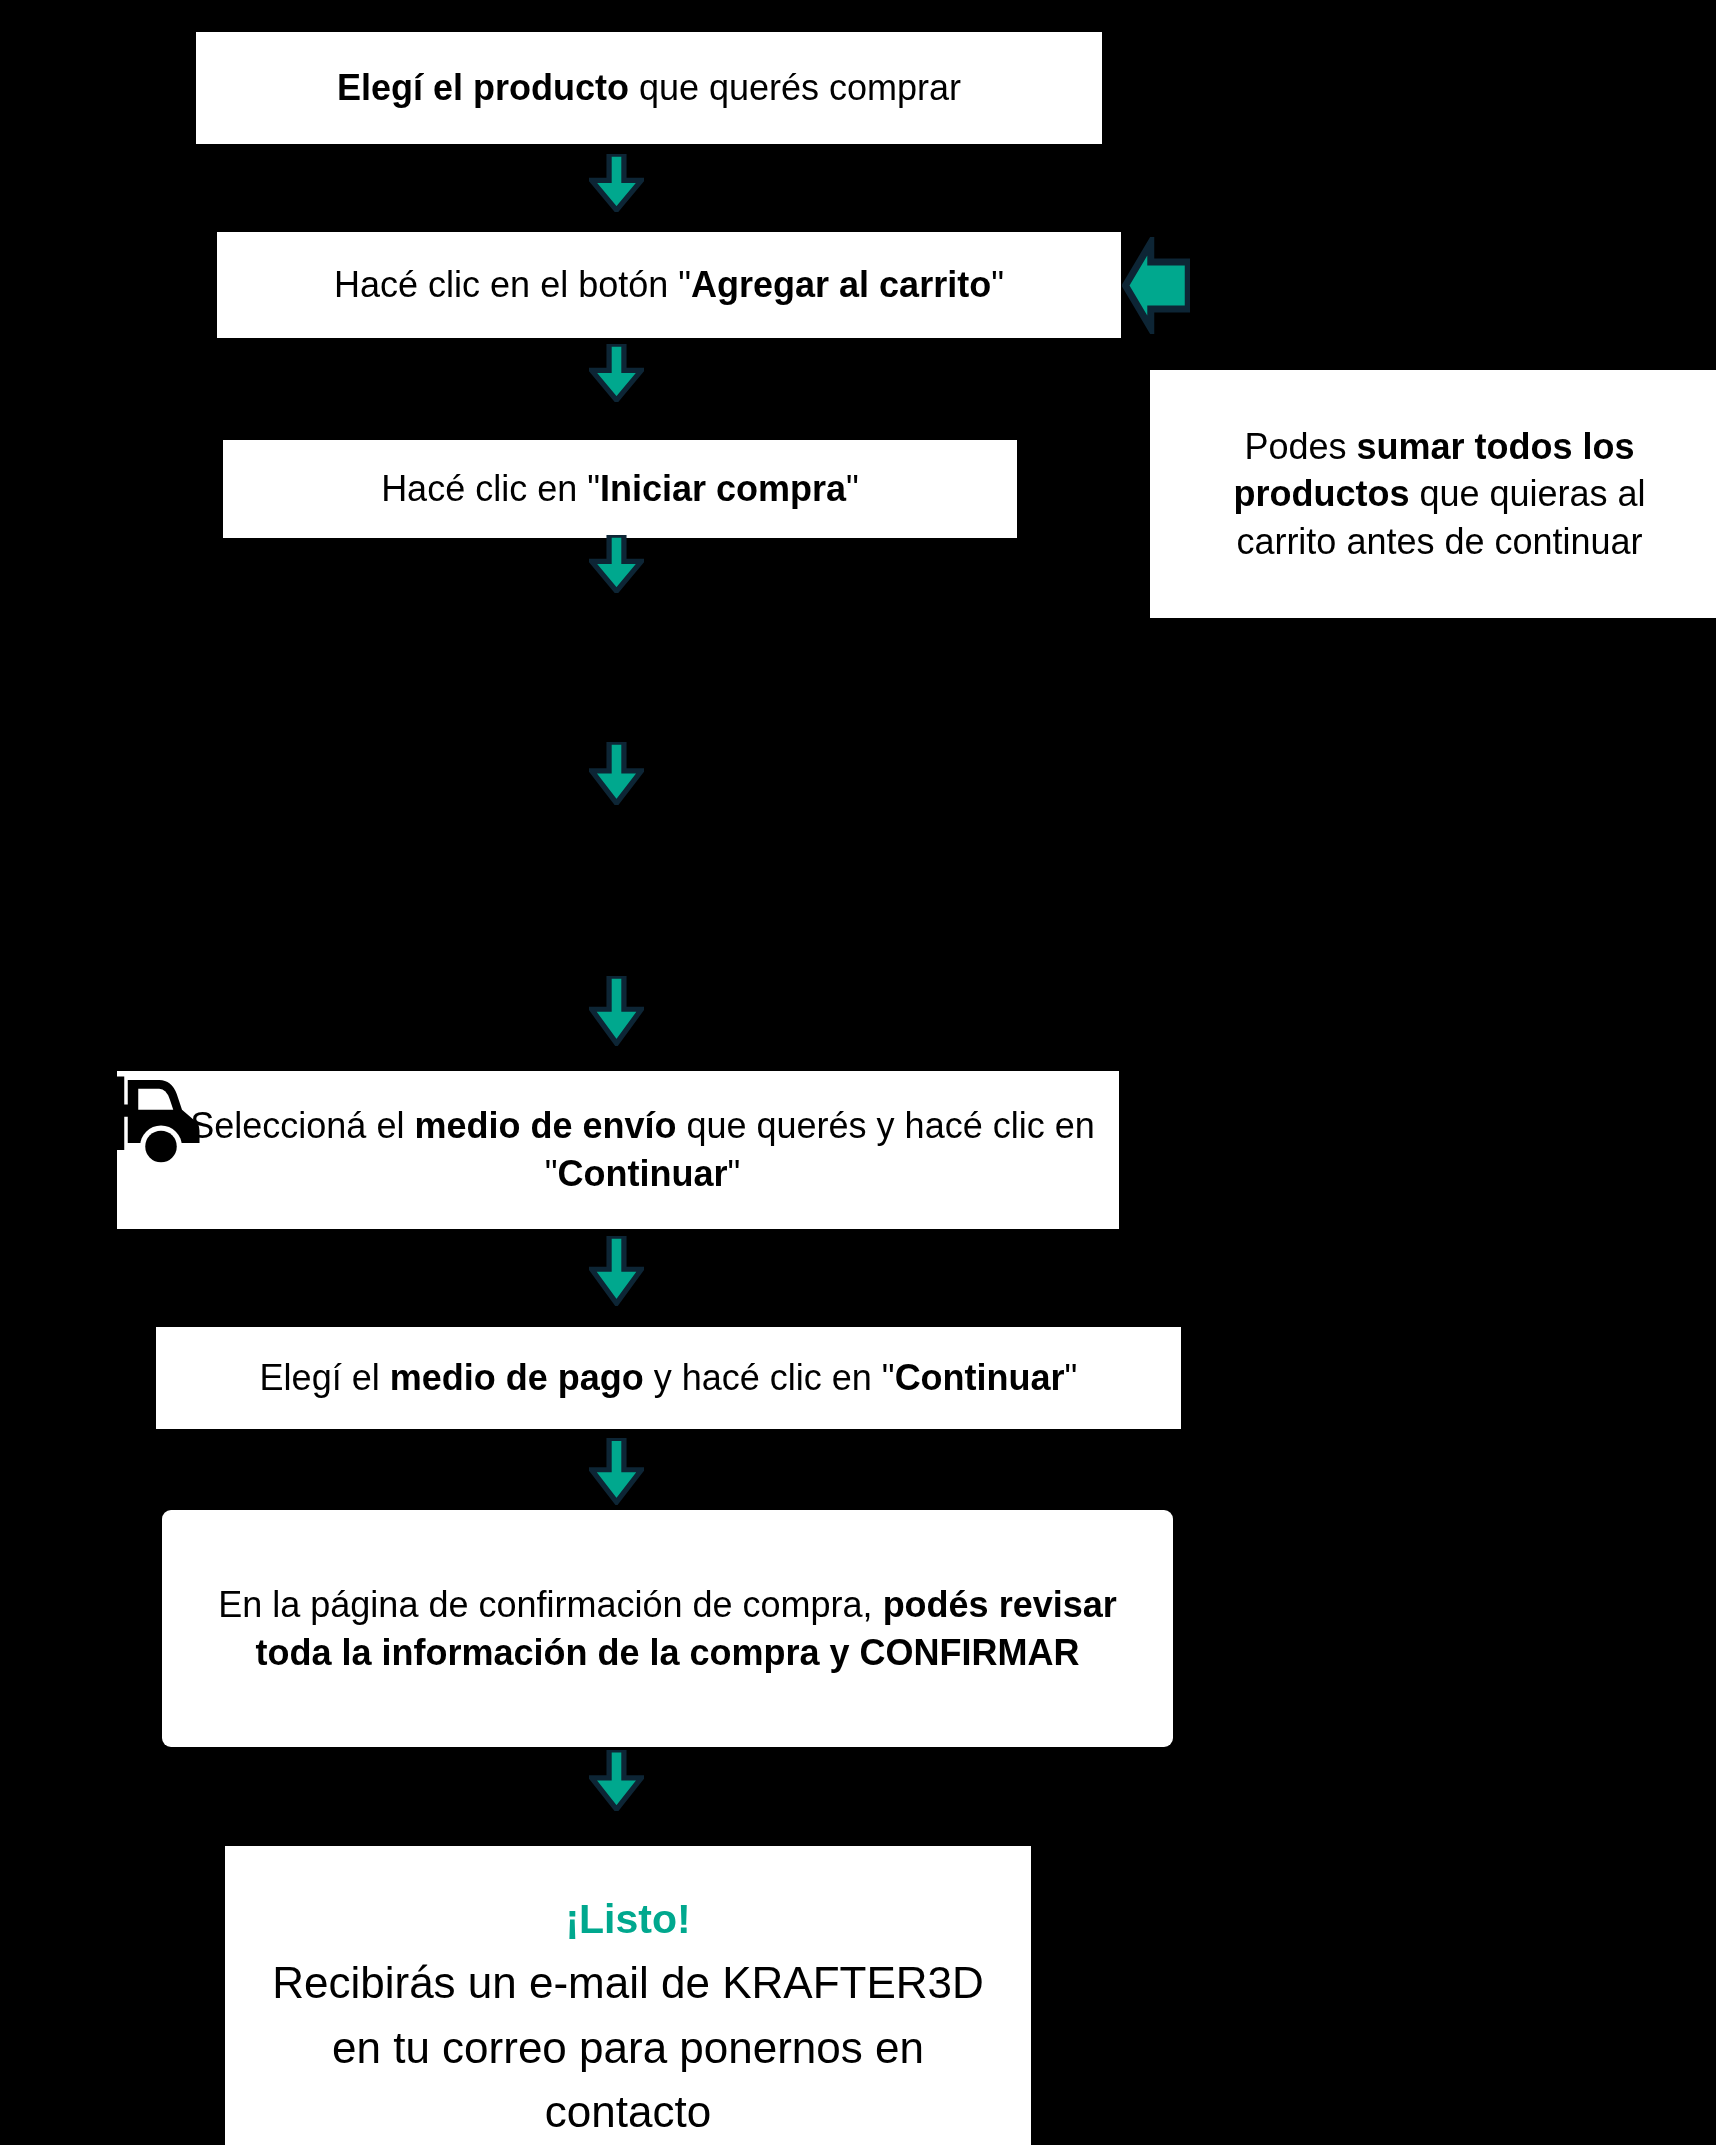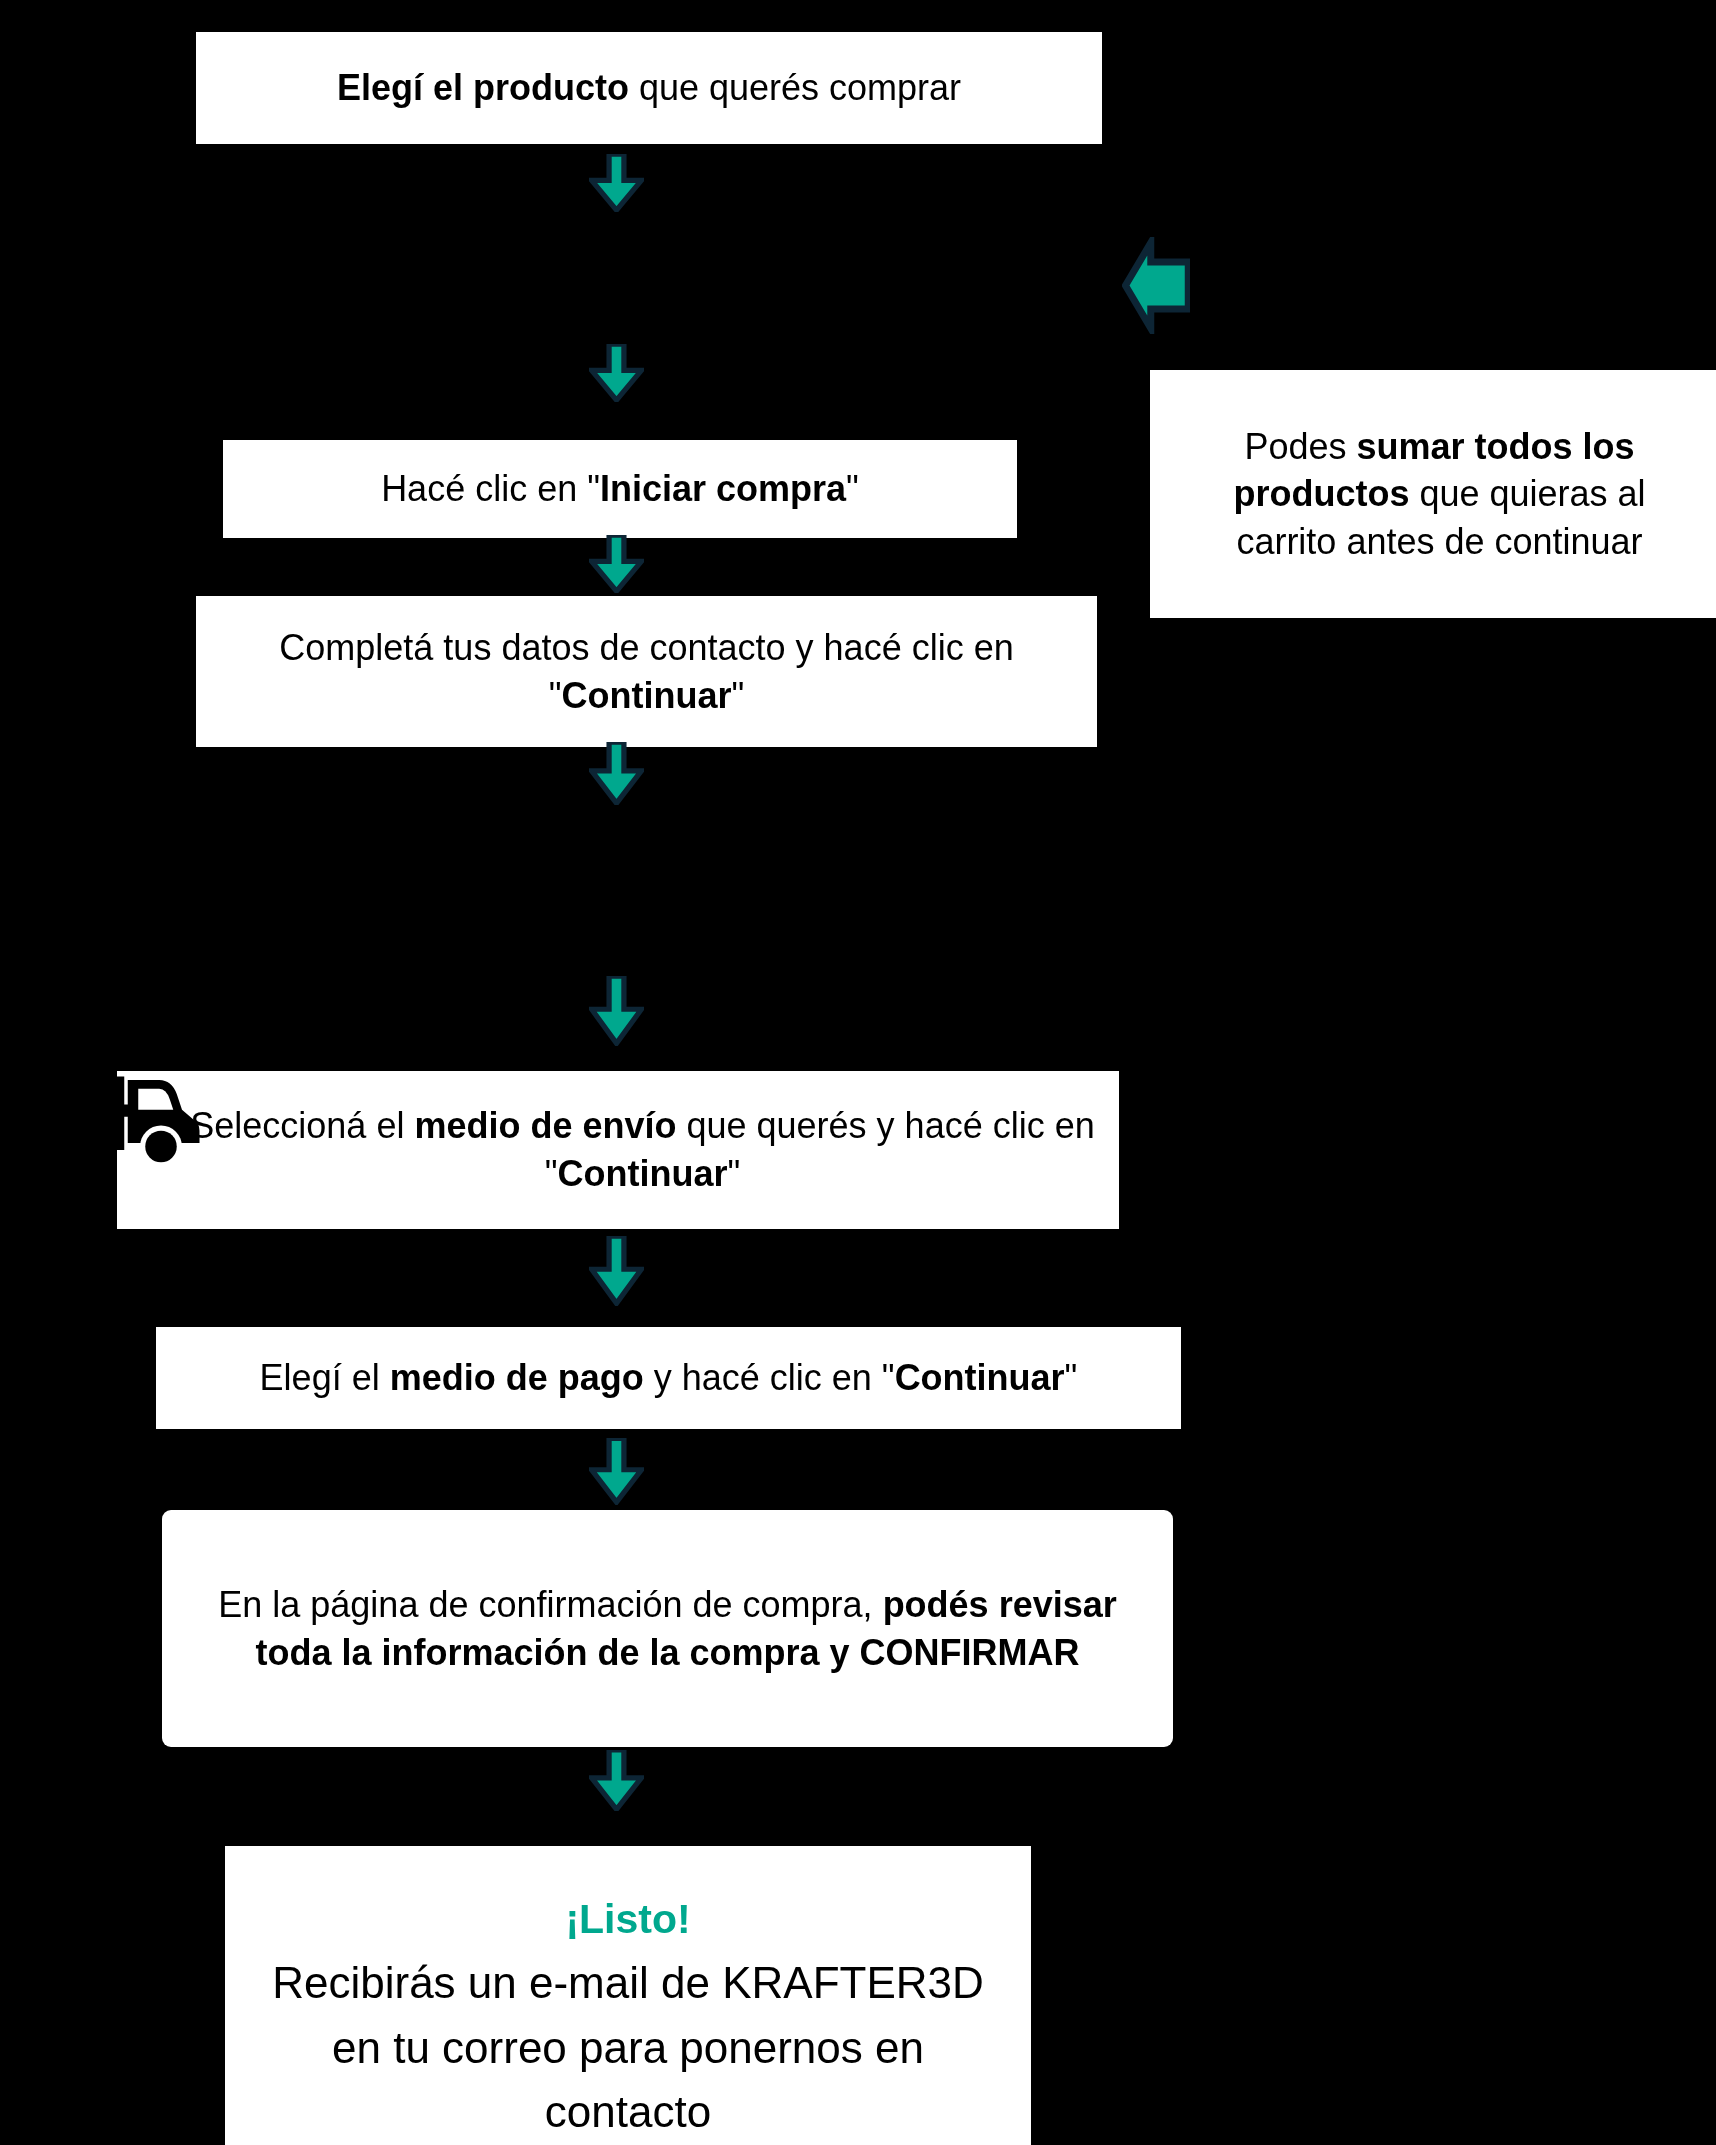--- a/index.html
+++ b/index.html
@@ -96,20 +96,23 @@
   <div class="node" id="node-elegi-producto">
     <span class="txt"><b>Elegí el producto</b><span> que querés comprar</span></span>
   </div>
 
   <div class="arrow" style="left:589px; top:154px; width:55px; height:58px;">
     <svg width="55" height="58" viewBox="0 0 63 66">
       <polygon points="23,0 40,0 40,30 60,30 31.5,64 3,30 23,30" fill="#00A88E" stroke="#0D2535" stroke-width="6" stroke-linejoin="miter"></polygon>
     </svg>
   </div>
 
+  <div class="node" id="node-agregar-carrito">
+    <span class="txt"><span>Hacé clic en el botón "</span><b>Agregar al carrito</b><span>"</span></span>
+  </div>
 
   <div class="arrow" style="left:1122px; top:237px; width:68px; height:97px;">
     <svg width="68" height="97" viewBox="0 0 78 110">
       <polygon points="76,28 33,28 33,6 4,55 33,104 33,82 76,82" fill="#00A88E" stroke="#0D2535" stroke-width="8" stroke-linejoin="miter"></polygon>
     </svg>
   </div>
 
   <div class="node" id="node-nota-carrito" style="left:1150px; top:370px; width:579px; height:248px; padding:5.3px 30px;">
     <span class="txt"><span>Podes </span><b>sumar todos los productos</b><span> que quieras al carrito antes de continuar</span></span>
   </div>
@@ -123,23 +126,20 @@
   <div class="node" id="node-iniciar-compra">
     <span class="txt"><span>Hacé clic en "</span><b>Iniciar compra</b><span>"</span></span>
   </div>
 
   <div class="arrow" style="left:589px; top:535px; width:55px; height:58px;">
     <svg width="55" height="58" viewBox="0 0 63 66">
       <polygon points="23,0 40,0 40,30 60,30 31.5,64 3,30 23,30" fill="#00A88E" stroke="#0D2535" stroke-width="6" stroke-linejoin="miter"></polygon>
     </svg>
   </div>
 
-  <div class="node" id="node-datos-contacto">
-    <span class="txt"><span>Completá tus datos de contacto y hacé clic en "</span><b>Continuar</b><span>"</span></span>
-  </div>
 
   <div class="arrow" style="left:589px; top:742px; width:55px; height:63px;">
     <svg width="55" height="63" viewBox="0 0 63 72">
       <polygon points="23,0 40,0 40,33 60,33 31.5,70 3,33 23,33" fill="#00A88E" stroke="#0D2535" stroke-width="6" stroke-linejoin="miter"></polygon>
     </svg>
   </div>
 
 
   <div class="arrow" style="left:589px; top:976px; width:55px; height:70px;">
     <svg width="55" height="70" viewBox="0 0 63 80">

